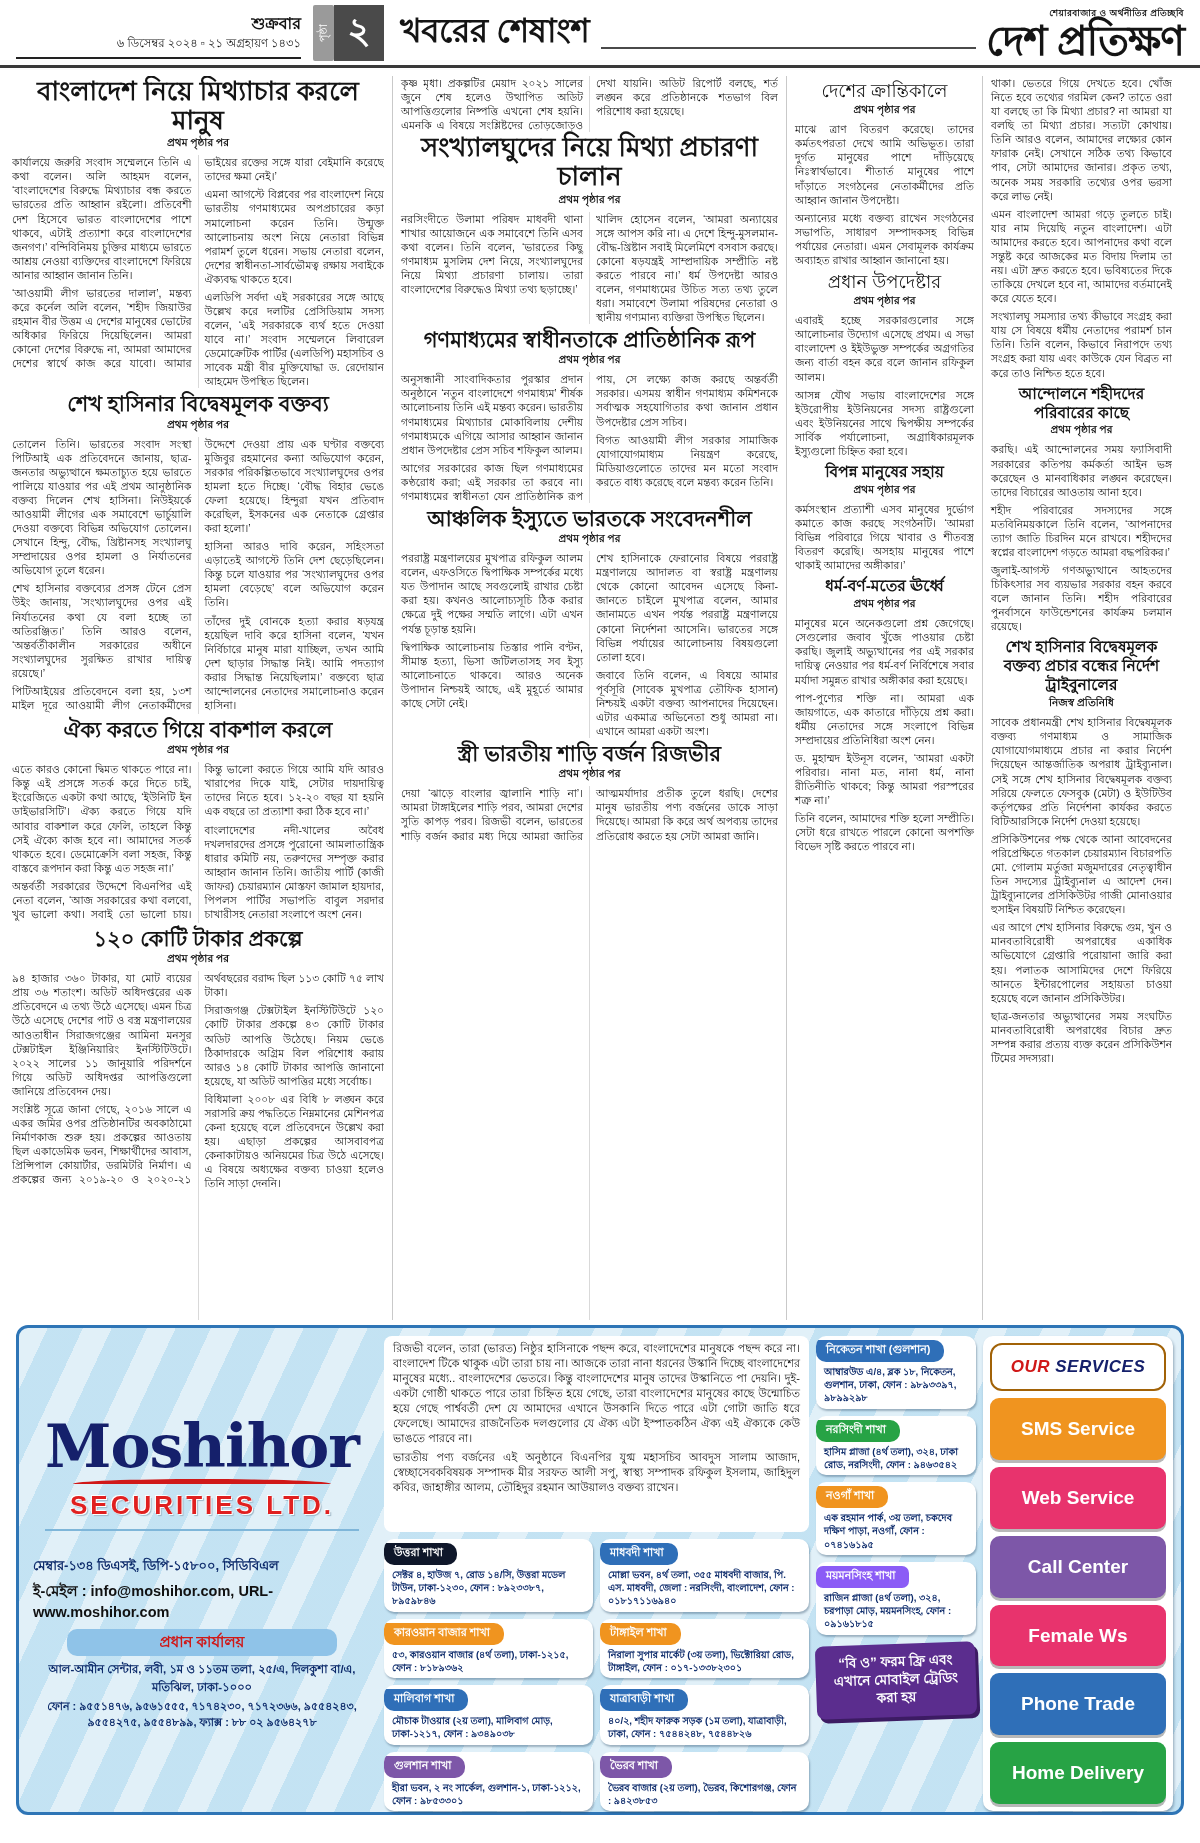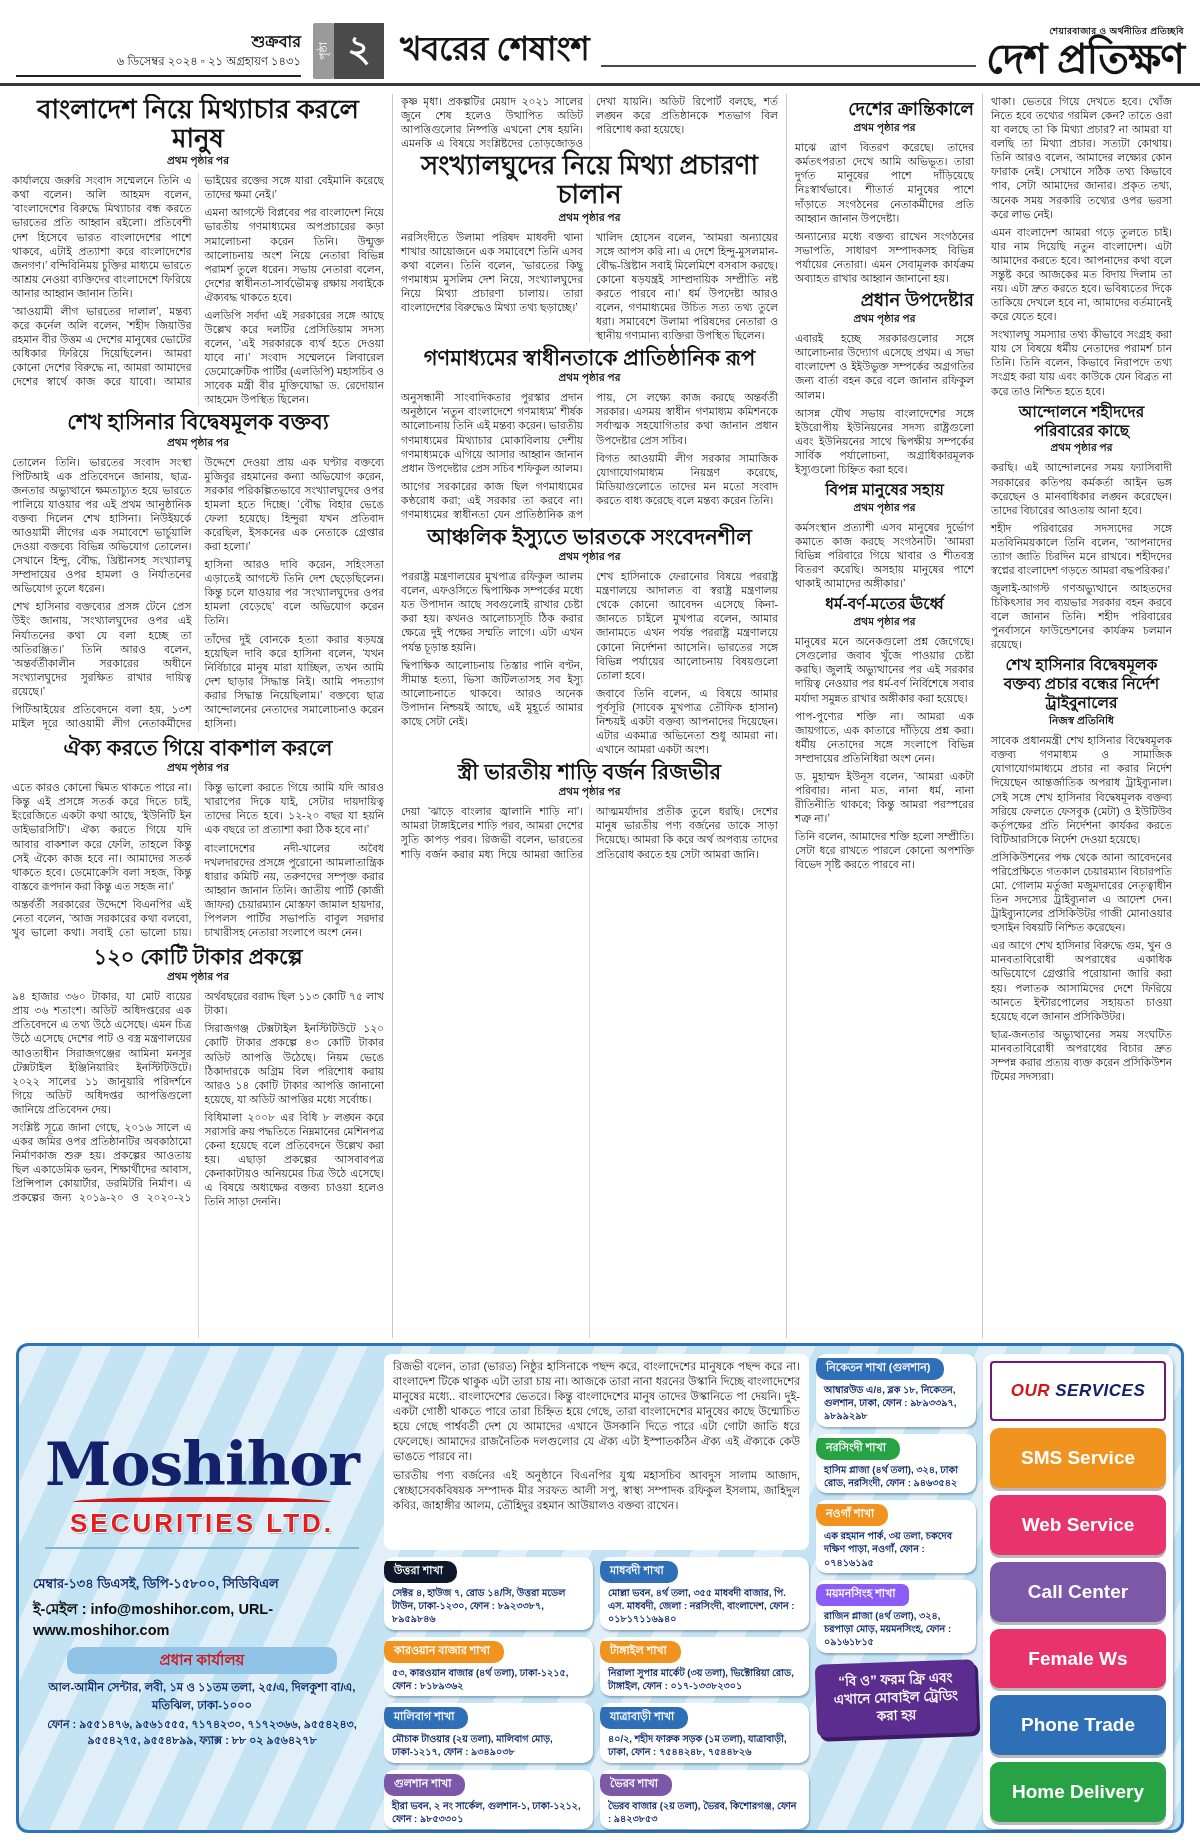--- a/index.html
+++ b/index.html
@@ -2,21 +2,21 @@
 <html lang="bn"><head>
 <meta charset="utf-8">
 <style>
   html,body{margin:0;padding:0}
   body{
     width:1200px;height:1843px;background:#fff;color:#141414;
     font-family:"Liberation Sans","DejaVu Sans",sans-serif;
     position:relative;overflow:hidden;
   }
   
-  .header{display:flex;align-items:flex-end;padding:10px 16px 0 16px;height:86px;
+  .header{display:flex;align-items:flex-end;padding:10px 16px 0 16px;height:68px;
     border-bottom:3px solid #3a3a3a;box-sizing:border-box}
   .dateblock{text-align:right;min-width:285px;border-bottom:2px solid #222;padding-bottom:3px;margin-bottom:6px}
   .weekday{font-size:16px;font-weight:bold;line-height:1.1}
   .dateline{font-size:11.5px;margin-top:2px}
   .pagebox{display:flex;align-items:stretch;margin:0 10px 4px 12px}
   .pagetab{writing-mode:vertical-rl;transform:rotate(180deg);background:#9a9a9a;color:#fff;
     font-size:11px;padding:2px 1px;border-radius:2px;display:flex;align-items:center;justify-content:center}
   .pagenum{background:#4a4a4a;color:#fff;font-size:36px;font-weight:bold;width:50px;height:56px;
     display:flex;align-items:center;justify-content:center}
   .section-title{font-size:33px;font-weight:bold;white-space:nowrap;margin:0 12px 4px 6px;letter-spacing:-.5px}
@@ -24,21 +24,21 @@
   .masthead{text-align:right;margin-bottom:2px}
   .tagline{font-size:9px;font-weight:bold;letter-spacing:.4px}
   .brand{font-size:41px;font-weight:bold;letter-spacing:-1px;line-height:1.02}
   
   .news{display:flex;padding:8px 12px 0 12px;height:1252px;box-sizing:border-box;align-items:stretch}
   .band{overflow:hidden;height:100%;box-sizing:border-box}
   .band + .band{border-left:1px solid #c9c9c9;margin-left:8px;padding-left:8px}
   .cols2{column-count:2;column-gap:13px;column-rule:1px solid #d9d9d9}
   .headline-xl{column-span:all;font-size:26px;font-weight:bold;text-align:center;line-height:1.12;margin:1px 0 0}
   .headline-lg{column-span:all;font-size:21px;font-weight:bold;text-align:center;line-height:1.15;margin:4px 0 0}
-  .headline-md{font-size:18px;font-weight:bold;text-align:right;line-height:1.18;margin:5px 0 0}
+  .headline-md{font-size:18px;font-weight:normal;text-align:center;line-height:1.18;margin:5px 0 0}
   .headline-sm{font-size:15.5px;font-weight:bold;text-align:center;line-height:1.22;margin:5px 0 0}
   .continued,.byline{column-span:all;text-align:center;font-size:10.5px;font-weight:bold;margin:0 0 3px}
   p.body{font-size:10.6px;line-height:1.33;text-align:justify;margin:0 0 4px}
   
   .ad{margin:5px 16px 0 16px;height:490px;border:3px solid #2e75b6;border-radius:12px;
     box-sizing:border-box;padding:8px;display:grid;grid-template-columns:350px 1fr 160px 190px;gap:7px;
     background:
       repeating-linear-gradient(115deg, rgba(255,255,255,.38) 0 26px, rgba(186,223,242,.55) 26px 58px),
       #cfe7f4;}
   .ad-left{display:flex;flex-direction:column;justify-content:center;padding:2px 6px}
@@ -61,22 +61,22 @@
   .branches-c{display:flex;flex-direction:column;gap:7px;min-height:0}
   .branch{background:#fff;border-radius:10px;padding:2px 8px 4px;box-shadow:1px 2px 2px rgba(30,60,90,.35);
     overflow:hidden;min-height:0}
   .branch-h{display:inline-block;color:#fff;font-weight:bold;font-size:11px;padding:1px 14px 2px 10px;
     border-radius:0 10px 10px 10px;margin:2px 0 3px -8px}
   .branch-a{color:#0d2b6b;font-size:9.6px;font-weight:bold;line-height:1.38;text-align:left}
   .ribbon{background:#5b2d8e;color:#fff;font-weight:bold;text-align:center;font-size:13.5px;line-height:1.35;
     padding:9px 6px;border-radius:8px;transform:rotate(-2deg);box-shadow:3px 4px 0 #3c1b63;margin-top:2px}
   .services{background:#fff;border-radius:10px;padding:7px;display:flex;flex-direction:column;gap:7px;
     box-shadow:1px 2px 3px rgba(30,60,90,.4)}
-  .services-h{text-align:center;font-weight:bold;font-size:17px;font-style:italic;border:2px solid #701a75;
-    border-radius:4px;padding:18px 0;letter-spacing:.5px}
+  .services-h{text-align:center;font-weight:bold;font-size:17px;font-style:italic;border:2px solid #a16207;
+    border-radius:12px;padding:12px 0;letter-spacing:.5px}
   .services-h .s1{color:#d01818}.services-h .s2{color:#15206b}
   .pill{flex:1;color:#fff;font-weight:bold;font-size:19px;text-align:left;border-radius:9px;
     display:flex;align-items:center;justify-content:center;box-shadow:0 3px 0 rgba(0,0,0,.28)}
 </style>
 </head>
 <body>
 
 <div class="header">
   <div class="dateblock">
     <div class="weekday">শুক্রবার</div>

